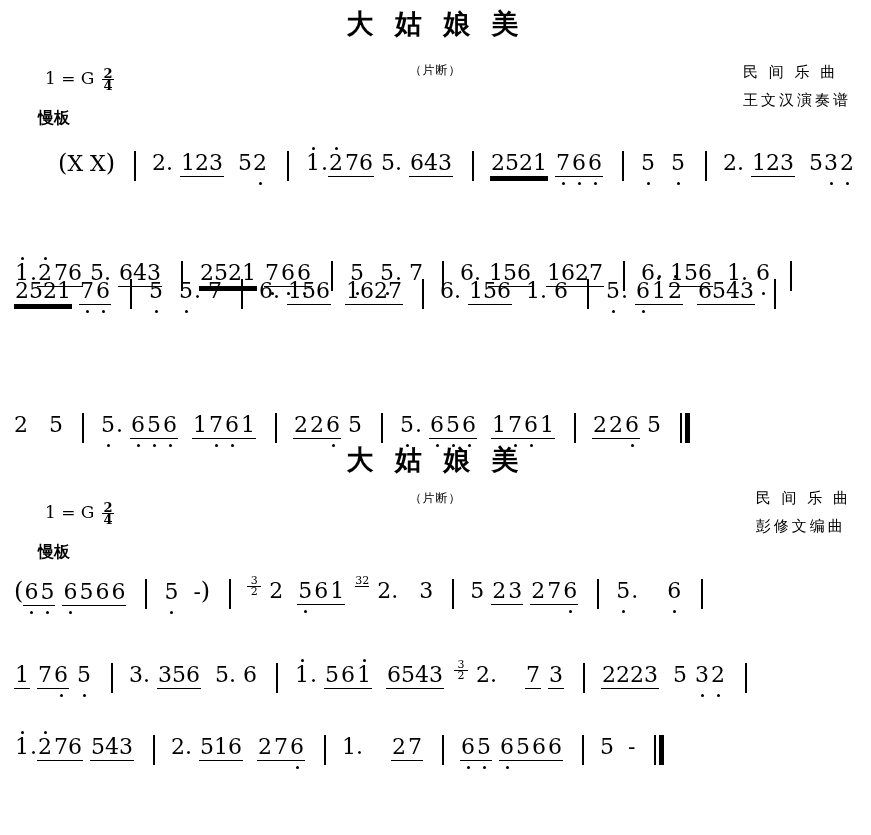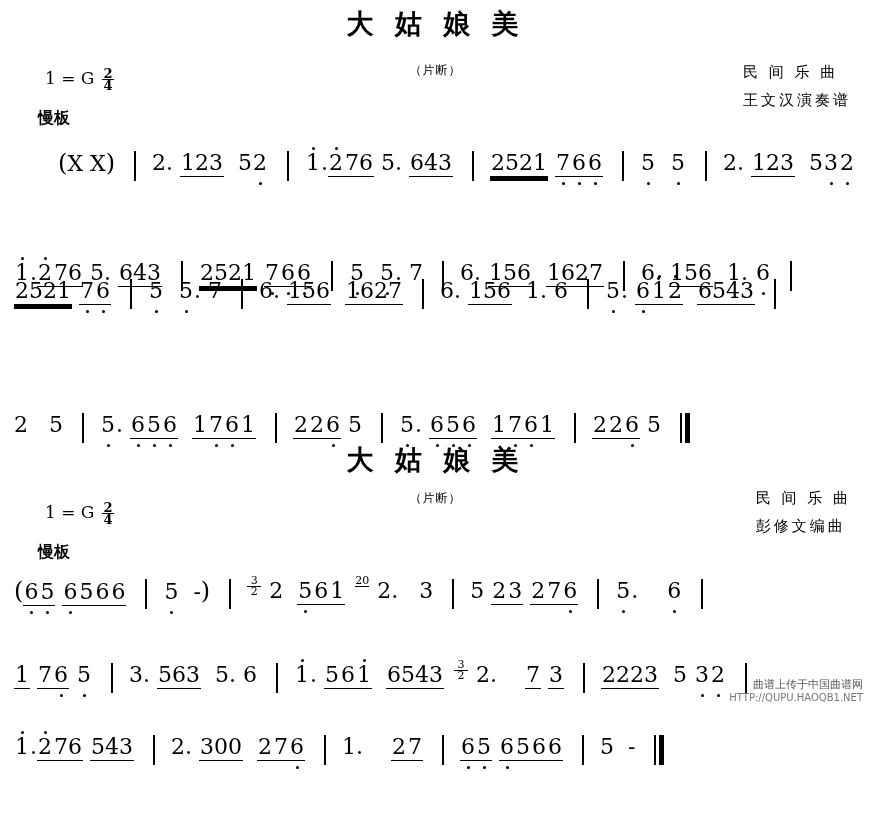--- a/index.html
+++ b/index.html
@@ -263,42 +263,42 @@
     </span>
     <span class="bar"></span>
     <span class="g">
       <span class="nt db"><span class="n">5</span></span><span class="sp"></span><span class="n">-</span><span class="paren">)</span>
     </span>
     <span class="bar"></span>
     <span class="stack stack-inline"><span class="top">3</span><span class="bot">2</span></span>
     <span class="g">
       <span class="n">2</span><span class="sp"></span><span class="nt u1 db"><span class="n">5</span></span><span class="nt u1"><span class="n">6</span></span><span class="nt u1"><span class="n">1</span></span>
     </span>
-    <span class="stack stack-inline"><span class="top">20</span><span class="bot">&nbsp;</span></span>
+    <span class="stack stack-inline"><span class="top">32</span><span class="bot">&nbsp;</span></span>
     <span class="g">
       <span class="n">2.</span><span class="sp"></span><span class="sp-s"></span><span class="n">3</span>
     </span>
     <span class="bar"></span>
     <span class="g">
       <span class="n">5</span><span class="sp-s"></span><span class="nt u1"><span class="n">2</span></span><span class="nt u1"><span class="n">3</span></span><span class="sp-s"></span><span class="nt u1"><span class="n">2</span></span><span class="nt u1"><span class="n">7</span></span><span class="nt u1 db"><span class="n">6</span></span>
     </span>
     <span class="bar"></span>
     <span class="g">
       <span class="nt db"><span class="n">5</span></span><span class="n">.</span><span class="sp"></span><span class="sp"></span><span class="nt db"><span class="n">6</span></span>
     </span>
     <span class="bar"></span>
   </div>
 
   <div class="sysline" style="top:662px;">
     <span class="g">
       <span class="nt u1"><span class="n">1</span></span><span class="sp-s"></span><span class="nt u1"><span class="n">7</span></span><span class="nt u1 db"><span class="n">6</span></span><span class="sp-s"></span><span class="nt db"><span class="n">5</span></span>
     </span>
     <span class="bar"></span>
     <span class="g">
-      <span class="n">3.</span><span class="sp-s"></span><span class="nt u1"><span class="n">563</span></span><span class="sp"></span><span class="n">5.</span><span class="sp-s"></span><span class="n">6</span>
+      <span class="n">3.</span><span class="sp-s"></span><span class="nt u1"><span class="n">356</span></span><span class="sp"></span><span class="n">5.</span><span class="sp-s"></span><span class="n">6</span>
     </span>
     <span class="bar"></span>
     <span class="g">
       <span class="nt da"><span class="n">1</span></span><span class="n">.</span><span class="sp-s"></span><span class="nt u1"><span class="n">5</span></span><span class="nt u1"><span class="n">6</span></span><span class="nt u1 da"><span class="n">1</span></span><span class="sp"></span><span class="nt u1"><span class="n">6543</span></span>
     </span>
     <span class="stack stack-inline"><span class="top">3</span><span class="bot">2</span></span>
     <span class="g">
       <span class="n">2.</span><span class="sp"></span><span class="sp"></span><span class="nt u1"><span class="n">7</span></span><span class="sp-s"></span><span class="nt u1"><span class="n">3</span></span>
     </span>
     <span class="bar"></span>
@@ -307,35 +307,31 @@
     </span>
     <span class="bar"></span>
   </div>
 
   <div class="sysline" style="top:734px;">
     <span class="g">
       <span class="nt da"><span class="n">1</span></span><span class="n">.</span><span class="nt u1 da"><span class="n">2</span></span><span class="nt u1"><span class="n">76</span></span><span class="sp-s"></span><span class="nt u1"><span class="n">543</span></span>
     </span>
     <span class="bar"></span>
     <span class="g">
-      <span class="n">2.</span><span class="sp-s"></span><span class="nt u1"><span class="n">300</span></span><span class="sp"></span><span class="nt u1"><span class="n">2</span></span><span class="nt u1"><span class="n">7</span></span><span class="nt u1 db"><span class="n">6</span></span>
+      <span class="n">2.</span><span class="sp-s"></span><span class="nt u1"><span class="n">516</span></span><span class="sp"></span><span class="nt u1"><span class="n">2</span></span><span class="nt u1"><span class="n">7</span></span><span class="nt u1 db"><span class="n">6</span></span>
     </span>
     <span class="bar"></span>
     <span class="g">
       <span class="n">1.</span><span class="sp"></span><span class="sp"></span><span class="nt u1"><span class="n">2</span></span><span class="nt u1"><span class="n">7</span></span>
     </span>
     <span class="bar"></span>
     <span class="g">
       <span class="nt u1 db"><span class="n">6</span></span><span class="nt u1 db"><span class="n">5</span></span><span class="sp-s"></span><span class="nt u1 db"><span class="n">6</span></span><span class="nt u1"><span class="n">5</span></span><span class="nt u1"><span class="n">6</span></span><span class="nt u1"><span class="n">6</span></span>
     </span>
     <span class="bar"></span>
     <span class="g">
       <span class="n">5</span><span class="sp"></span><span class="n">-</span>
     </span>
     <span class="endbar"><i class="thin"></i><i class="thick"></i></span>
   </div>
 
-  <div class="wm">
-    <div>曲谱上传于中国曲谱网</div>
-    <div class="l2">HTTP://QUPU.HAOQB1.NET</div>
-  </div>
 
 </div>
 
 </body></html>

